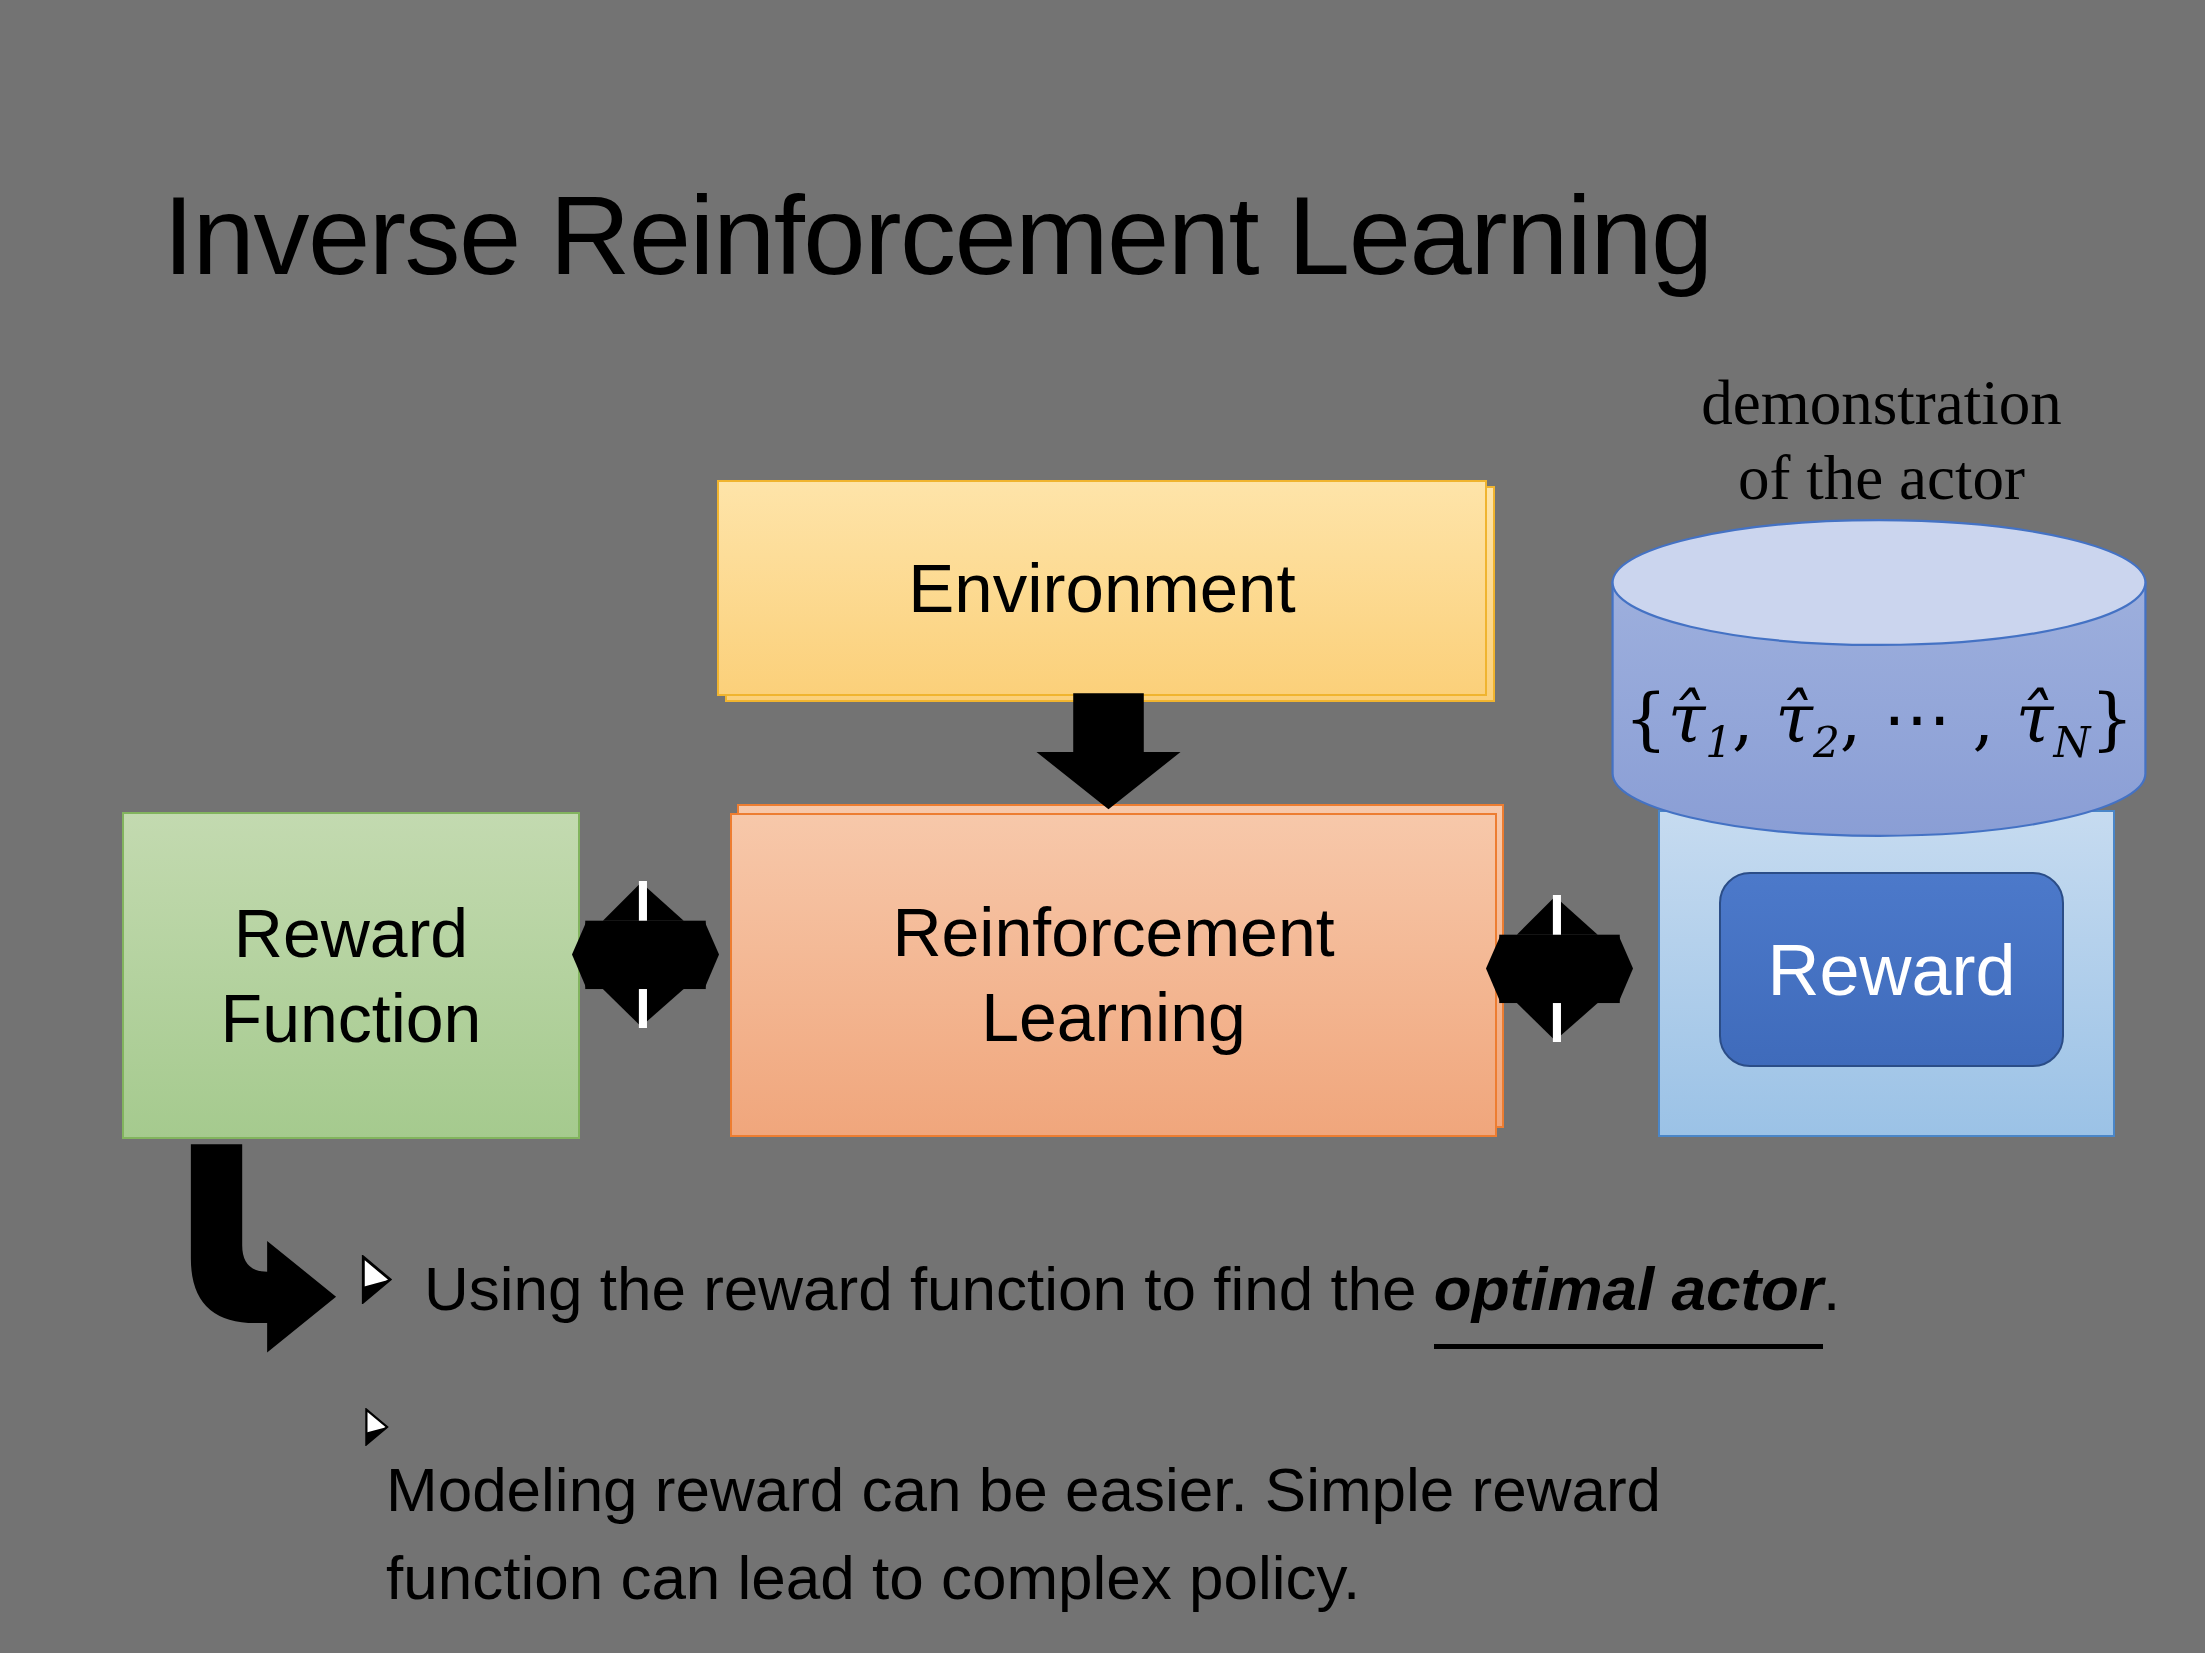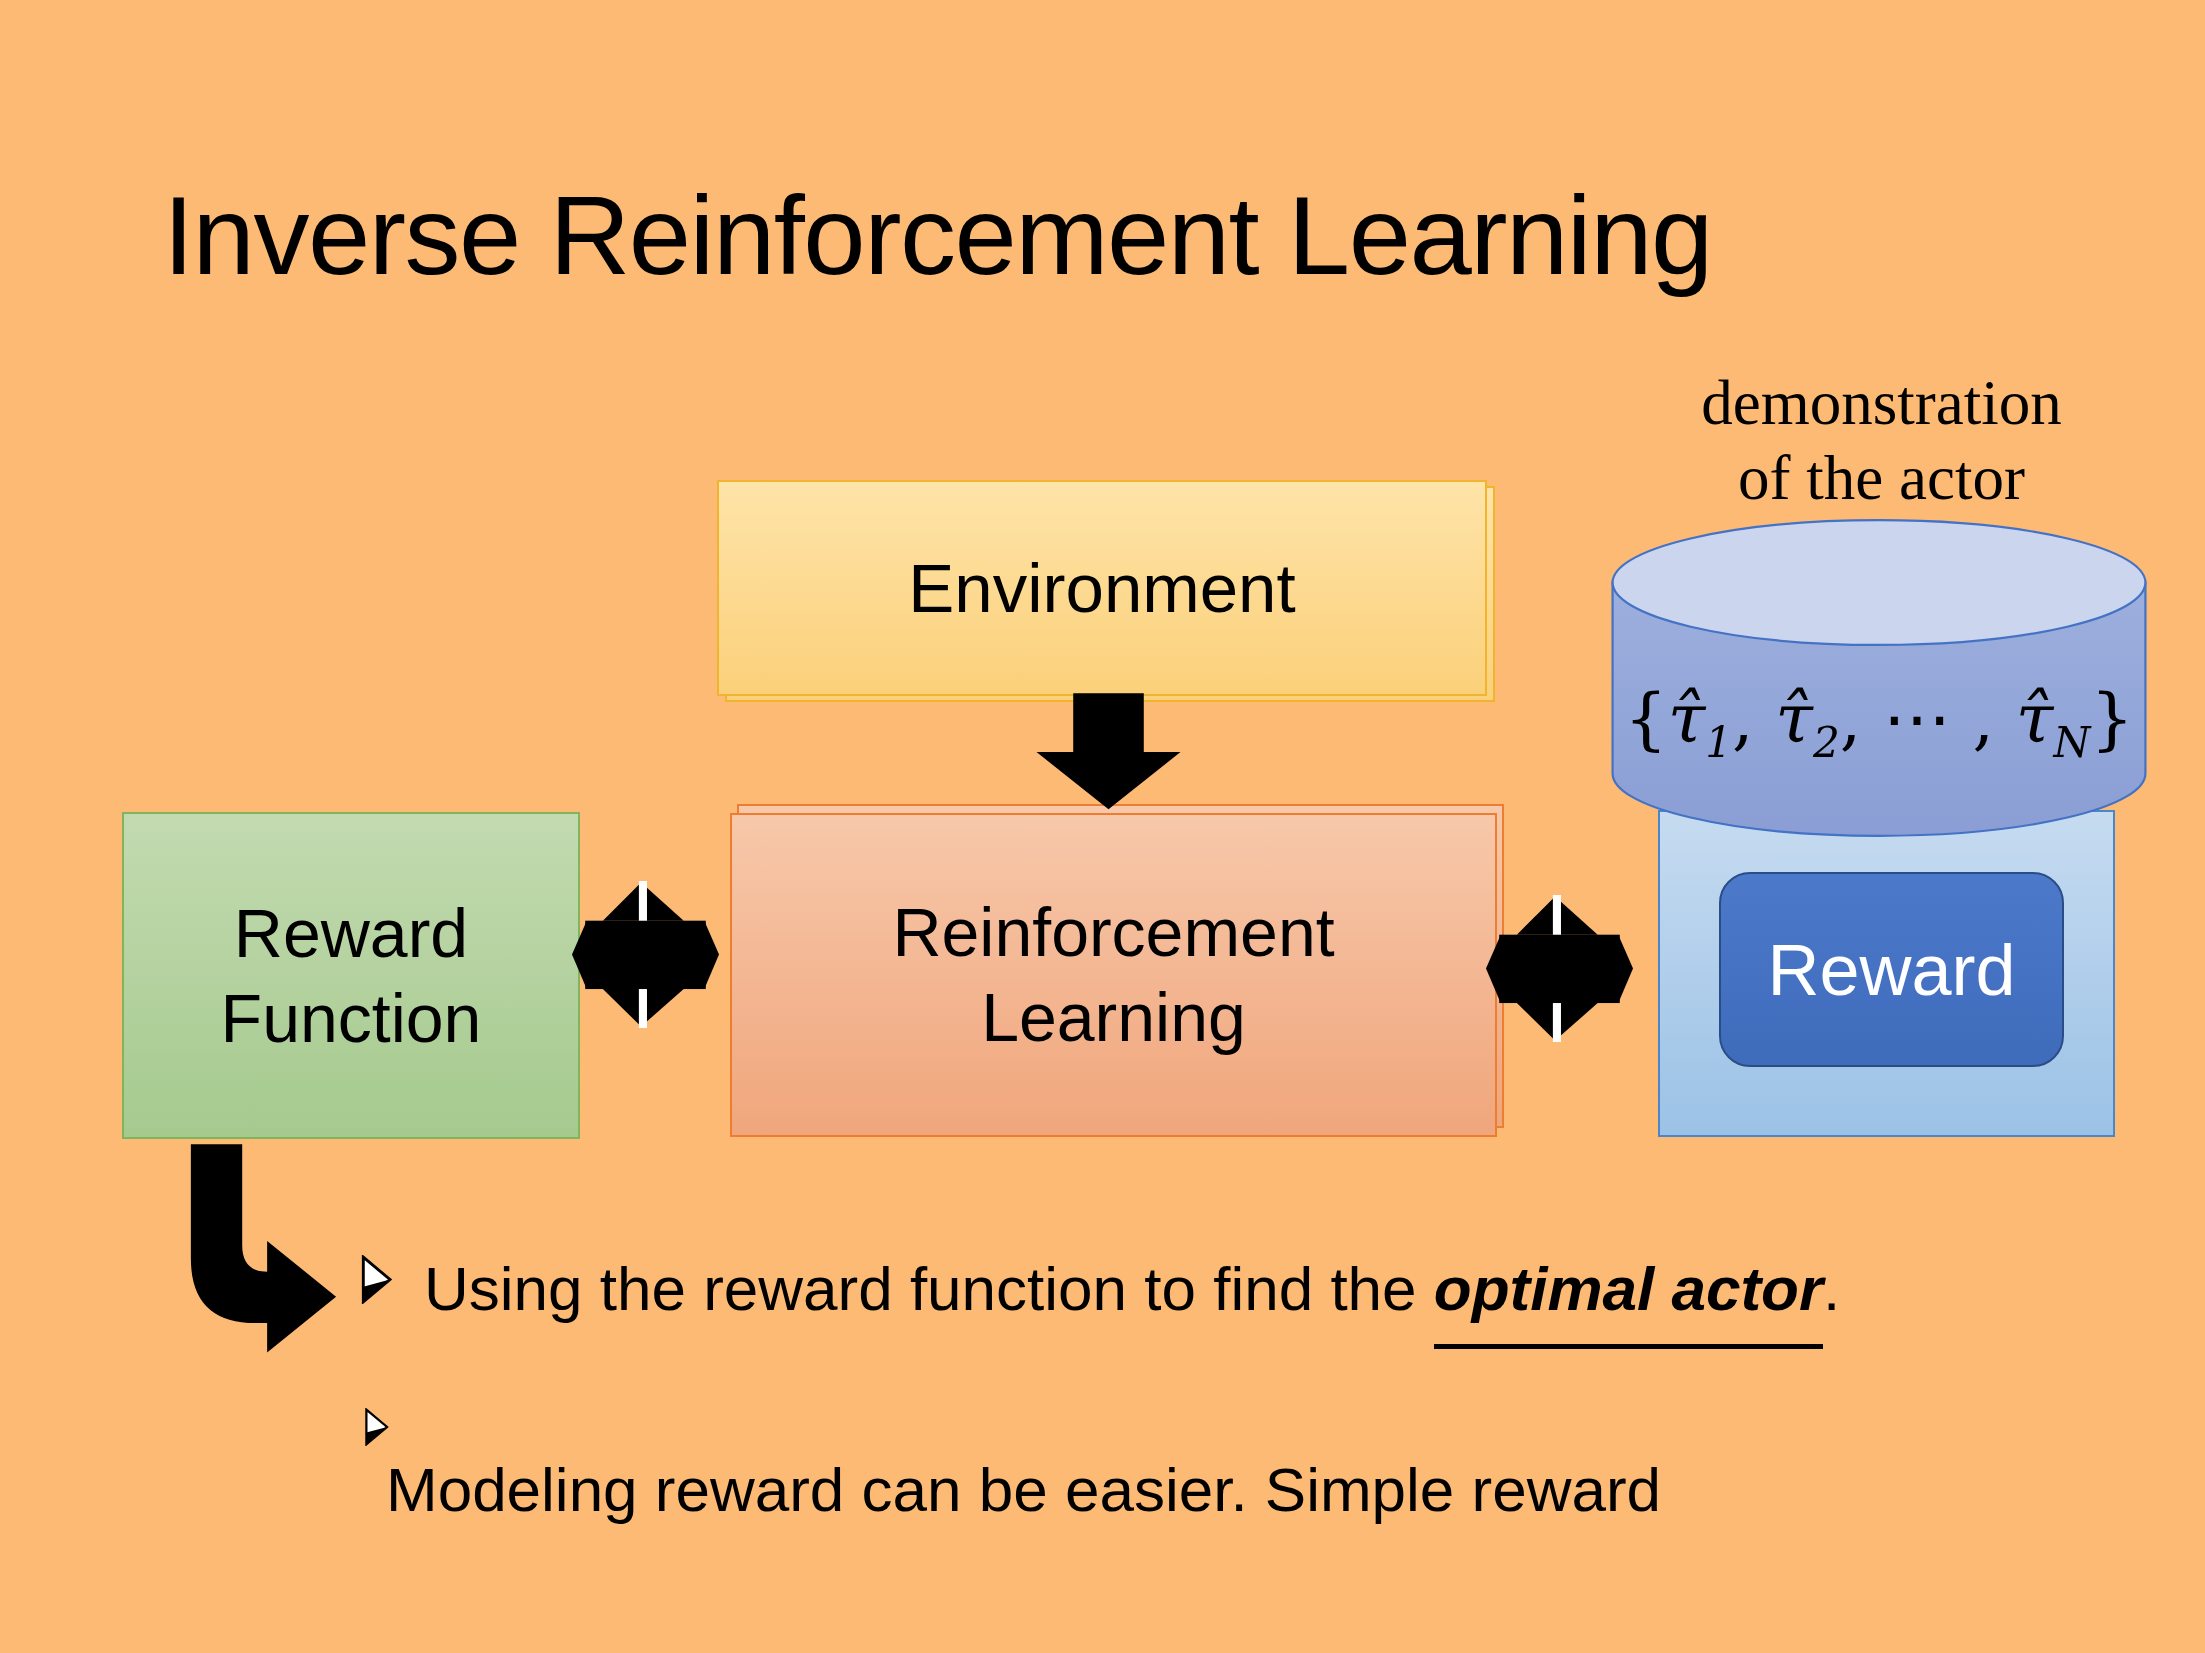--- a/index.html
+++ b/index.html
@@ -1,16 +1,16 @@
 <!DOCTYPE html>
 <html style="font-size:11.8px"><head>
 <meta charset="utf-8">
 <style>
   html,body{margin:0;padding:0;background:#ffffff;}
-  .slide{position:relative;width:2205px;height:1654px;background:#fdba74;overflow:hidden;
+  .slide{position:relative;width:2205px;height:1654px;background:#737373;overflow:hidden;
          font-family:"Liberation Sans",sans-serif;color:#000;}
 
   .abs{position:absolute;}
 
   .title{left:163px;top:171px;font-size:112px;font-weight:400;letter-spacing:-1.5px;white-space:nowrap;}
 
   
   .demo-label{left:1595px;top:366px;width:573px;text-align:center;font-size:63px;line-height:75px;font-family:Liberation Serif, serif;}
 
   
@@ -148,19 +148,20 @@
       </div>
     </div>
 
     <div class="bullet-row">
       <svg class="bullet-marker" viewBox="0 0 44 68">
         <polygon points="3,3 40,34 3,65" fill="#fff" stroke="#000" stroke-width="4"></polygon>
         <polygon points="3,65 40,34 3,44" fill="#000"></polygon>
       </svg>
       <div class="bullet-text">
         <span class="bline">Modeling reward can be easier. Simple reward</span>
+        <span class="bline">function can lead to complex policy.</span>
       </div>
     </div>
 
   </div>
 
 </div>
 
 
 </body></html>

